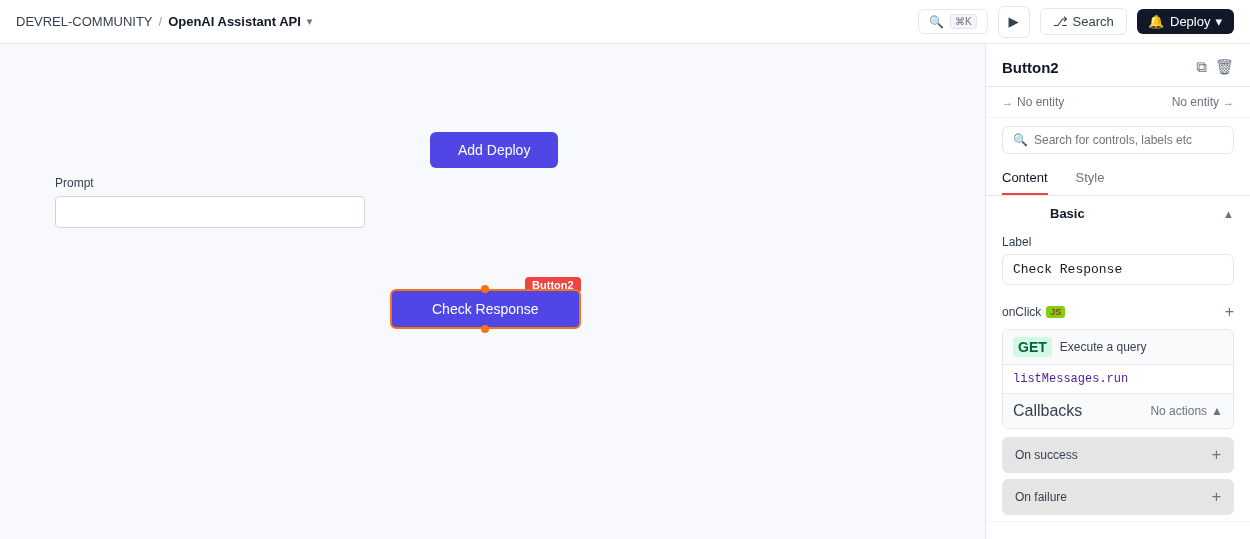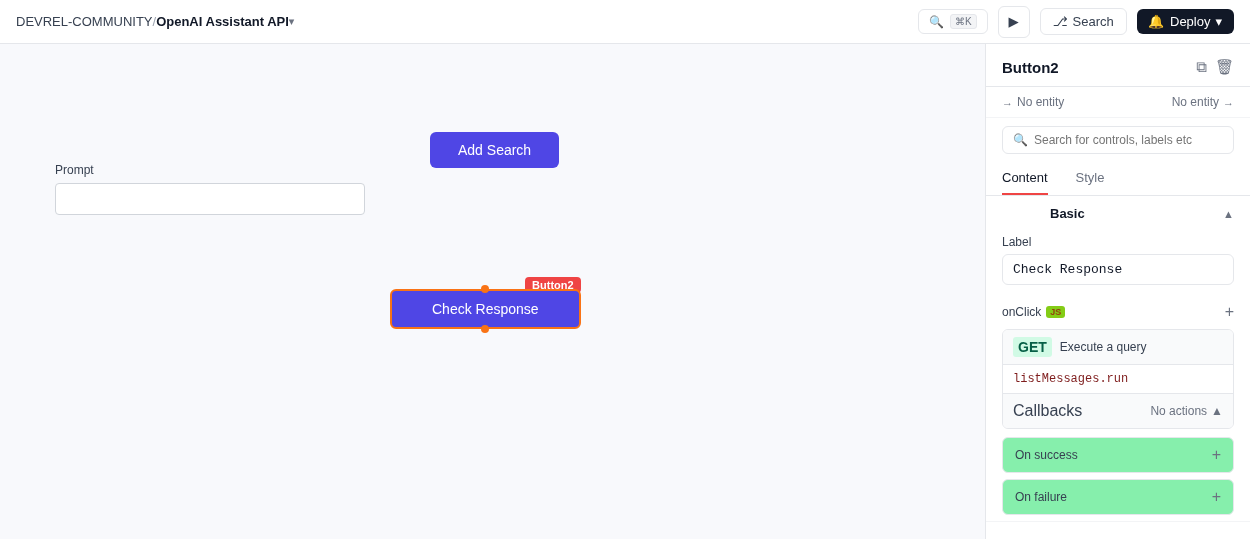--- a/index.html
+++ b/index.html
@@ -12,20 +12,21 @@
       display: flex;
       align-items: center;
       justify-content: space-between;
       padding: 0 16px;
       background: #fff;
       flex-shrink: 0;
     }
     .nav-left {
       display: flex;
       align-items: center;
+      gap: 6px;
       font-size: 13px;
       color: #374151;
     }
     .nav-left .separator { color: #9ca3af; }
     .nav-left .app-name { color: #111827; font-weight: 600; }
     .nav-left .chevron-icon { color: #6b7280; font-size: 11px; }
     .nav-right {
       display: flex;
       align-items: center;
       gap: 10px;
@@ -84,21 +85,21 @@
       padding: 10px 28px;
       font-size: 14px;
       font-weight: 500;
       cursor: pointer;
       white-space: nowrap;
     }
 
     
     .prompt-container {
       position: absolute;
-      top: 119px;
+      top: 132px;
       left: 55px;
     }
     .prompt-label {
       font-size: 12px;
       color: #374151;
       margin-bottom: 6px;
     }
     .prompt-input {
       width: 310px;
       height: 32px;
@@ -322,21 +323,21 @@
       padding: 2px 5px;
       border-radius: 3px;
     }
     .execute-label {
       font-size: 12px;
       color: #374151;
     }
     .query-name {
       padding: 7px 10px;
       font-size: 12px;
-      color: #7f1d1d;
+      color: #4c1d95;
       font-family: 'Courier New', monospace;
     }
 
     
     .callbacks-row {
       display: flex;
       align-items: center;
       justify-content: space-between;
       padding: 8px 10px;
       border-top: 1px solid #e5e7eb;
@@ -354,21 +355,21 @@
 
     
     .callback-item {
       margin: 5px 16px 6px;
       border: 1px solid #e5e7eb;
       border-radius: 6px;
       display: flex;
       align-items: center;
       justify-content: space-between;
       padding: 8px 12px;
-      background: #86efac;
+      background: #e5e5e5;
     }
     .callback-item-label {
       font-size: 12px;
       color: #374151;
     }
   </style>
 </head>
 <body>
 
 <nav class="top-nav">
@@ -396,21 +397,21 @@
       <span>▾</span>
     </button>
   </div>
 </nav>
 
 <div class="main-layout">
 
   <div class="canvas">
 
     <button class="add-message-btn">
-      <span>Add Search</span>
+      <span>Add Deploy</span>
     </button>
 
     <div class="prompt-container">
       <div class="prompt-label">Prompt</div>
       <input class="prompt-input" type="text" style="">
     </div>
 
     <div class="check-response-area">
       <span class="button2-badge">Button2</span>
       <button class="check-response-btn">

